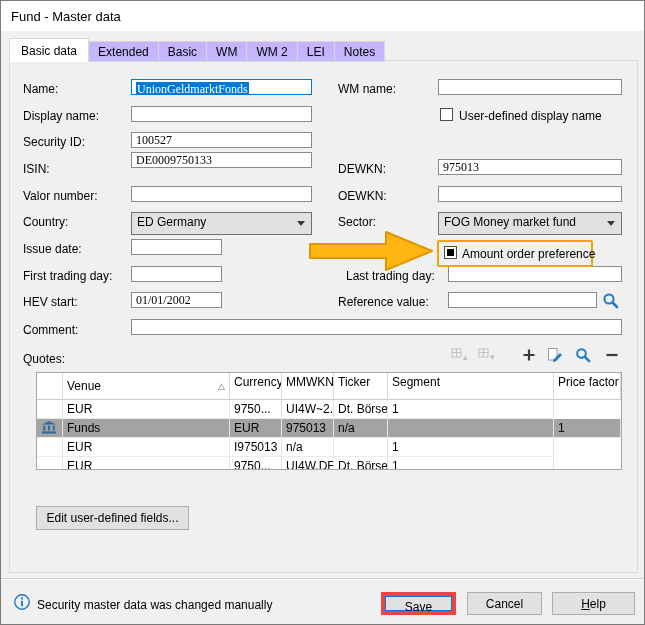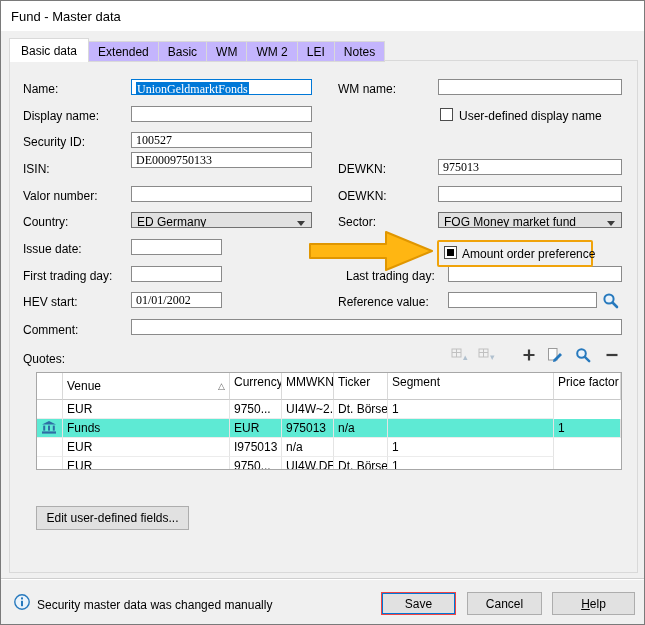--- a/index.html
+++ b/index.html
@@ -21,21 +21,21 @@
              border:1px solid #d9d9d9; background:#f0f0f0; }
 
   .lbl { position:absolute; white-space:nowrap; }
 
   .txt { position:absolute; height:16px; background:#fff; border:1px solid #8a8a8a;
          font-family:Liberation Serif, serif; font-size:12px; padding:2px 4px;
          color:#000; overflow:hidden; white-space:nowrap; }
   input.txt { outline:none; }
   .txt .sel { background:#0078d7; color:#fff; padding:0 1px; }
 
-  .combo { position:absolute; height:16px; background:#e1e1e1; border:1px solid #707070;
+  .combo { position:absolute; height:23px; background:#e1e1e1; border:1px solid #707070;
            padding:2px 20px 2px 5px; overflow:hidden; white-space:nowrap; cursor:default; }
   .chev { position:absolute; right:6px; top:8px; width:0; height:0;
           border-left:4px solid transparent; border-right:4px solid transparent;
           border-top:5px solid #3c3c3c; }
 
   .cb { position:absolute; width:13px; height:13px; background:#fff; border:1px solid #4c4c4c; }
   .cb .mark { position:absolute; left:2px; top:2px; width:7px; height:7px; background:#000; }
 
   .hl-box { position:absolute; left:436px; top:239px; width:156px; height:27px;
             border:2px solid #f0a30a; border-radius:2px; z-index:5; }
@@ -43,29 +43,29 @@
 
   .qtable { position:absolute; left:35px; top:371px; width:586px; height:98px;
             background:#fff; border:1px solid #a7a7a7; overflow:hidden; }
   .qrow { display:grid; grid-template-columns:26px 167px 52px 52px 54px 166px auto; height:19px; }
   .qrow.qhead { height:27px; }
   .qcell { padding:2px 4px; border-right:1px solid #e4e4e4; border-bottom:1px solid #ececec;
            overflow:hidden; white-space:nowrap; line-height:14px; }
   .qhead .qcell { background:#ffffff; border-right:1px solid #d9d9d9; border-bottom:1px solid #c9c9c9; }
   .qcell.flex { display:flex; align-items:center; }
   .sort { margin-left:auto; font-size:9px; color:#666; line-height:12px; }
-  .qrow.selected .qcell { background:#5eead4; }
+  .qrow.selected .qcell { background:#a3a3a3; }
   .icon-cell { padding:2px 0 0 5px; }
 
   .tool-icon { position:absolute; width:18px; height:17px; text-align:center; cursor:default; }
   .dim { opacity:.55; }
 
   .btn { position:absolute; height:23px; background:#e1e1e1; border:1px solid #adadad;
          text-align:center; padding-top:4px; cursor:default; font-size:12px; }
-  .btn.default { border:1px solid #ef4444; box-shadow:inset 0 0 0 1px #0078d7; }
+  .btn.default { border:4px solid #ef4444; box-shadow:inset 0 0 0 1px #0078d7; }
   .uline::first-letter { text-decoration:underline; }
 
   .divider { position:absolute; left:0; top:577px; width:100%; height:2px;
              border-top:1px solid #cfcfcf; border-bottom:1px solid #ffffff; }
 
   .statusmsg { position:absolute; left:36px; top:597px; }
   svg { display:block; }
 </style>
 </head>
 <body>

